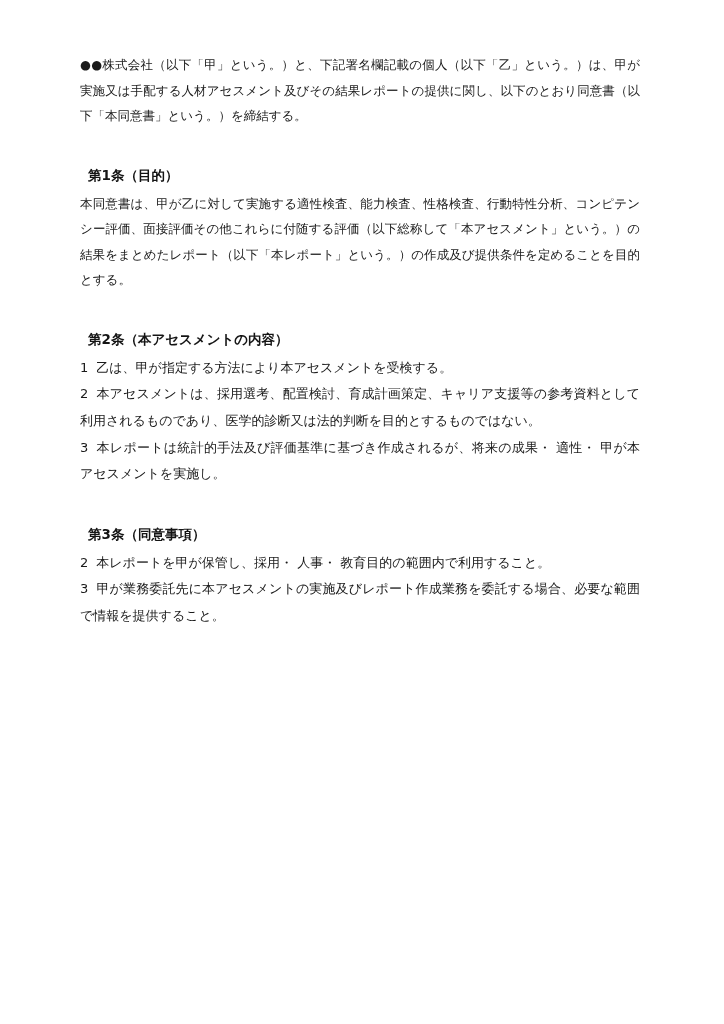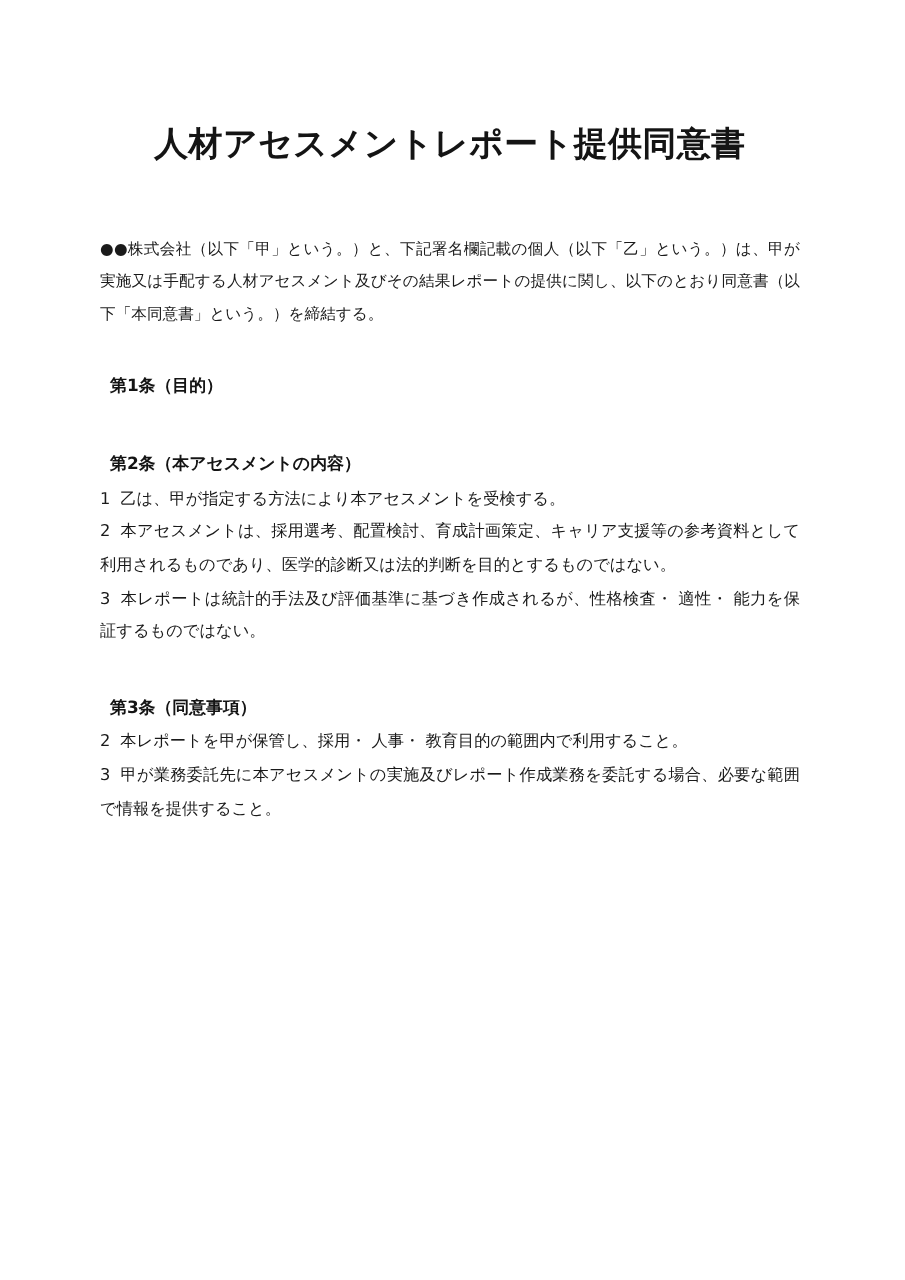--- a/index.html
+++ b/index.html
@@ -72,38 +72,38 @@
   }
   .clause-num {
     margin-right: 8px;
   }
 </style>
 </head>
 <body>
 
 <div class="page">
 
-  <h1 class="doc-title">人材アセスメントレポート提供同意書</h1>
 
   <p class="preamble">●●株式会社（以下「甲」という。）と、下記署名欄記載の個人（以下「乙」という。）は、甲が実施又は手配する人材アセスメント及びその結果レポートの提供に関し、以下のとおり同意書（以下「本同意書」という。）を締結する。</p>
 
   <section class="article">
     <h2 class="article-heading">第1条（目的）</h2>
+    <p class="article-body">本同意書は、甲が乙に対して実施する適性検査、能力検査、性格検査、行動特性分析、コンピテンシー評価、面接評価その他これらに付随する評価（以下総称して「本アセスメント」という。）の結果をまとめたレポート（以下「本レポート」という。）の作成及び提供条件を定めることを目的とする。</p>
   </section>
 
   <section class="article">
     <h2 class="article-heading">第2条（本アセスメントの内容）</h2>
     <p class="clause">
       <span class="clause-num">1</span><span>乙は、甲が指定する方法により本アセスメントを受検する。</span>
     </p>
     <p class="clause">
       <span class="clause-num">2</span><span>本アセスメントは、採用選考、配置検討、育成計画策定、キャリア支援等の参考資料として利用されるものであり、医学的診断又は法的判断を目的とするものではない。</span>
     </p>
     <p class="clause">
-      <span class="clause-num">3</span><span>本レポートは統計的手法及び評価基準に基づき作成されるが、性格検査・ 適性・ 能力を保証するものではない。</span>
+      <span class="clause-num">3</span><span>本レポートは統計的手法及び評価基準に基づき作成されるが、将来の成果・ 適性・ 甲が本アセスメントを実施し。</span>
     </p>
   </section>
 
   <section class="article">
     <h2 class="article-heading">第3条（同意事項）</h2>
     <p class="clause">
       <span class="clause-num">2</span><span>本レポートを甲が保管し、採用・ 人事・ 教育目的の範囲内で利用すること。</span>
     </p>
     <p class="clause">
       <span class="clause-num">3</span><span>甲が業務委託先に本アセスメントの実施及びレポート作成業務を委託する場合、必要な範囲で情報を提供すること。</span>

